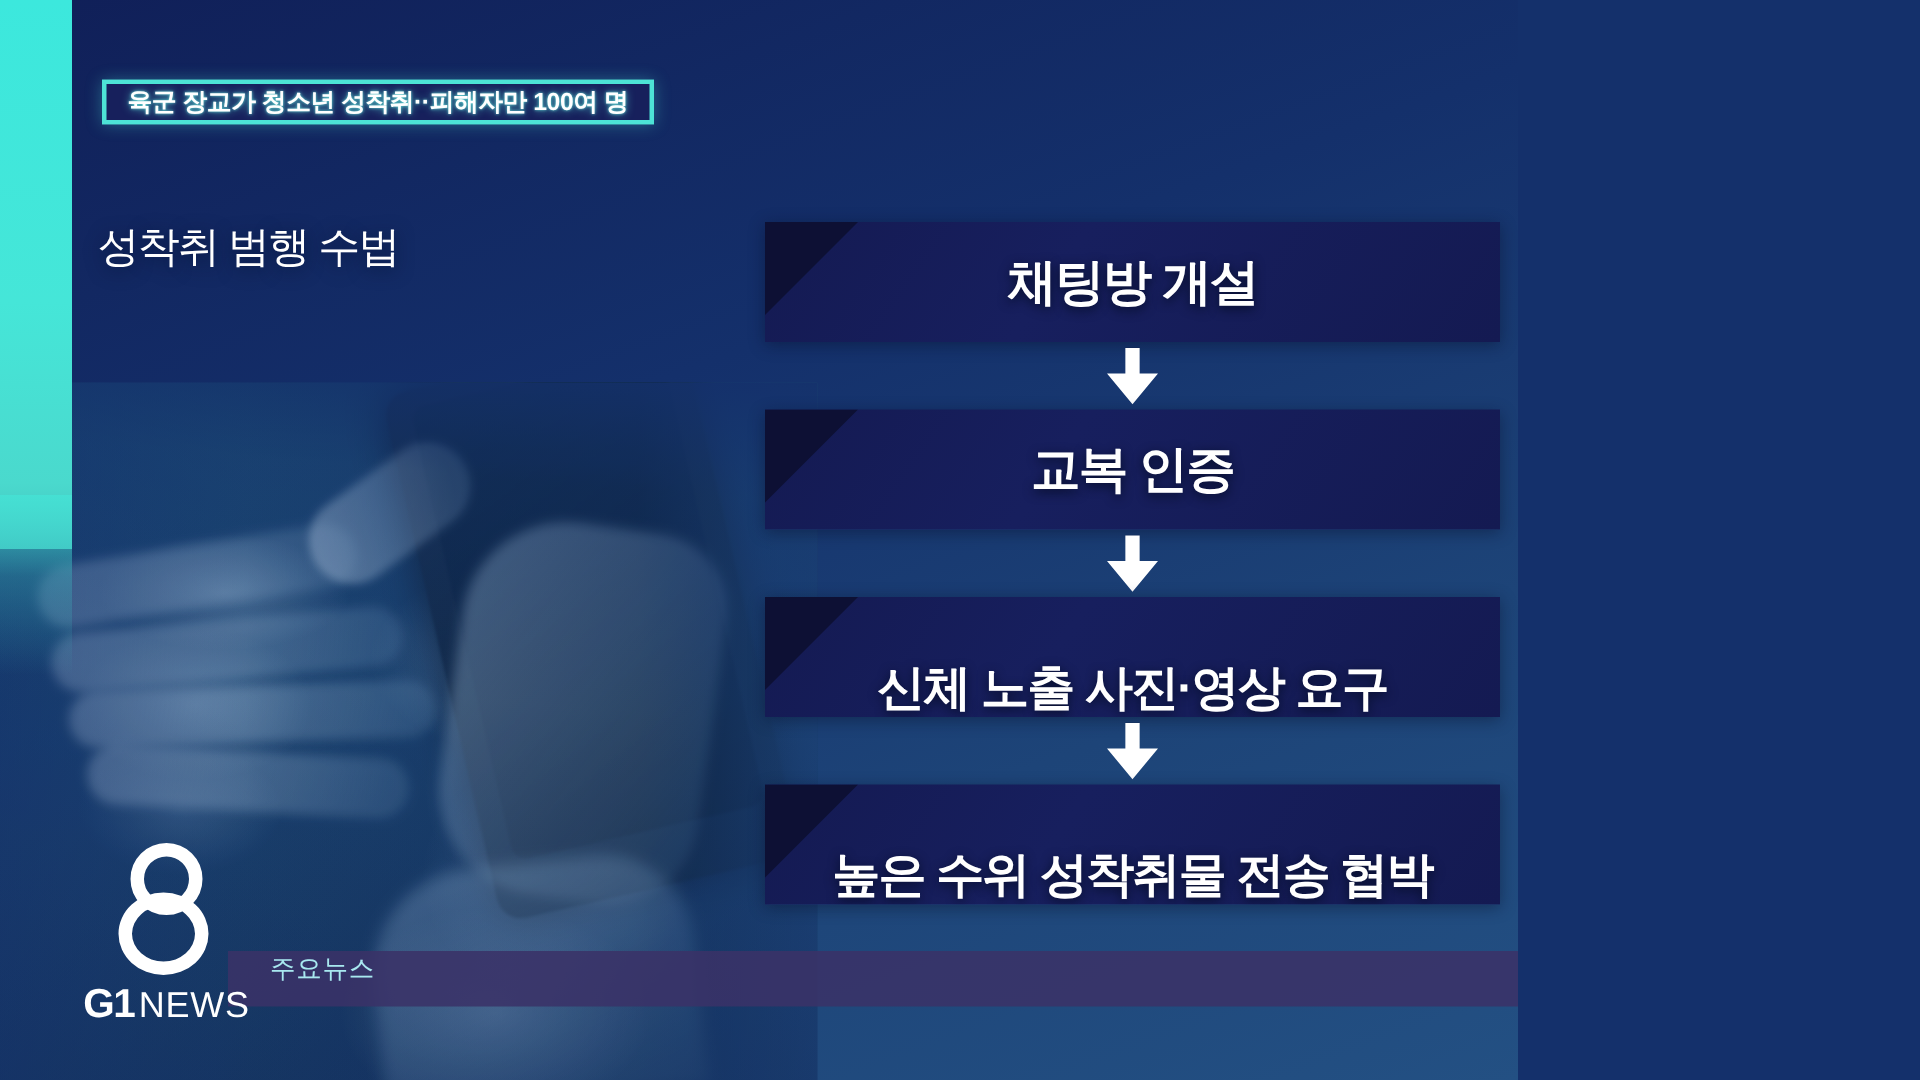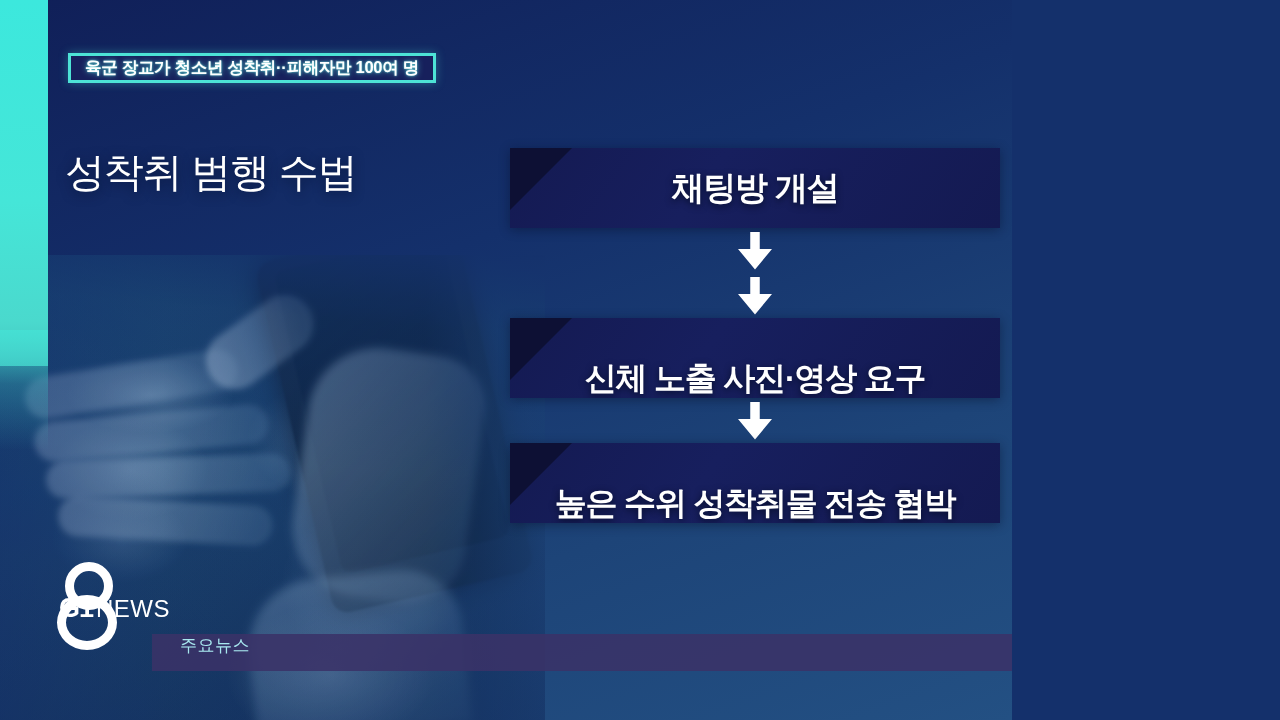--- a/index.html
+++ b/index.html
@@ -131,21 +131,21 @@
   .title-block{
     position:absolute; left:65px; top:148px;
     color:#ffffff;
   }
   .title-line1{
     font-size:46px; font-weight:bold;
     letter-spacing:-1px; line-height:1.12;
     text-shadow:0 2px 12px rgba(6,18,48,.75);
   }
   .title-line2{
-    font-size:40px; font-weight:normal;
+    font-size:28px; font-weight:normal;
     letter-spacing:-1.2px; line-height:1.22;
     text-shadow:0 2px 12px rgba(6,18,48,.75);
   }
 
   
   .flow{
     position:absolute; left:510px; top:148px;
     width:490px;
     text-align:center;
   }
@@ -195,21 +195,21 @@
   }
   .ticker-label{
     margin-left:28px;
     font-size:17px; color:#a8e8ef; letter-spacing:.5px;
   }
 
   
   .logo{
     position:absolute; left:52px; top:562px;
     width:118px;
-    display:flex; align-items:center;
+    display:flex; flex-direction:column; align-items:center;
   }
   .logo-eight{
     position:relative; width:74px; height:88px;
   }
   .logo-eight .ring{
     position:absolute;
     border:9px solid #ffffff;
     border-radius:50%;
     box-sizing:border-box;
   }
@@ -257,20 +257,25 @@
 
     <div class="flow-step">
       <div class="flow-box">
         <span class="flow-label">채팅방 개설</span>
       </div>
     </div>
     <div class="flow-arrow">
       <div class="arrow-glyph"></div>
     </div>
 
+    <div class="flow-step">
+      <div class="flow-box">
+        <span class="flow-label">교복 인증</span>
+      </div>
+    </div>
     <div class="flow-arrow">
       <div class="arrow-glyph"></div>
     </div>
 
     <div class="flow-step">
       <div class="flow-box wide">
         <span class="flow-label">신체 노출 사진·영상 요구</span>
       </div>
     </div>
     <div class="flow-arrow">

